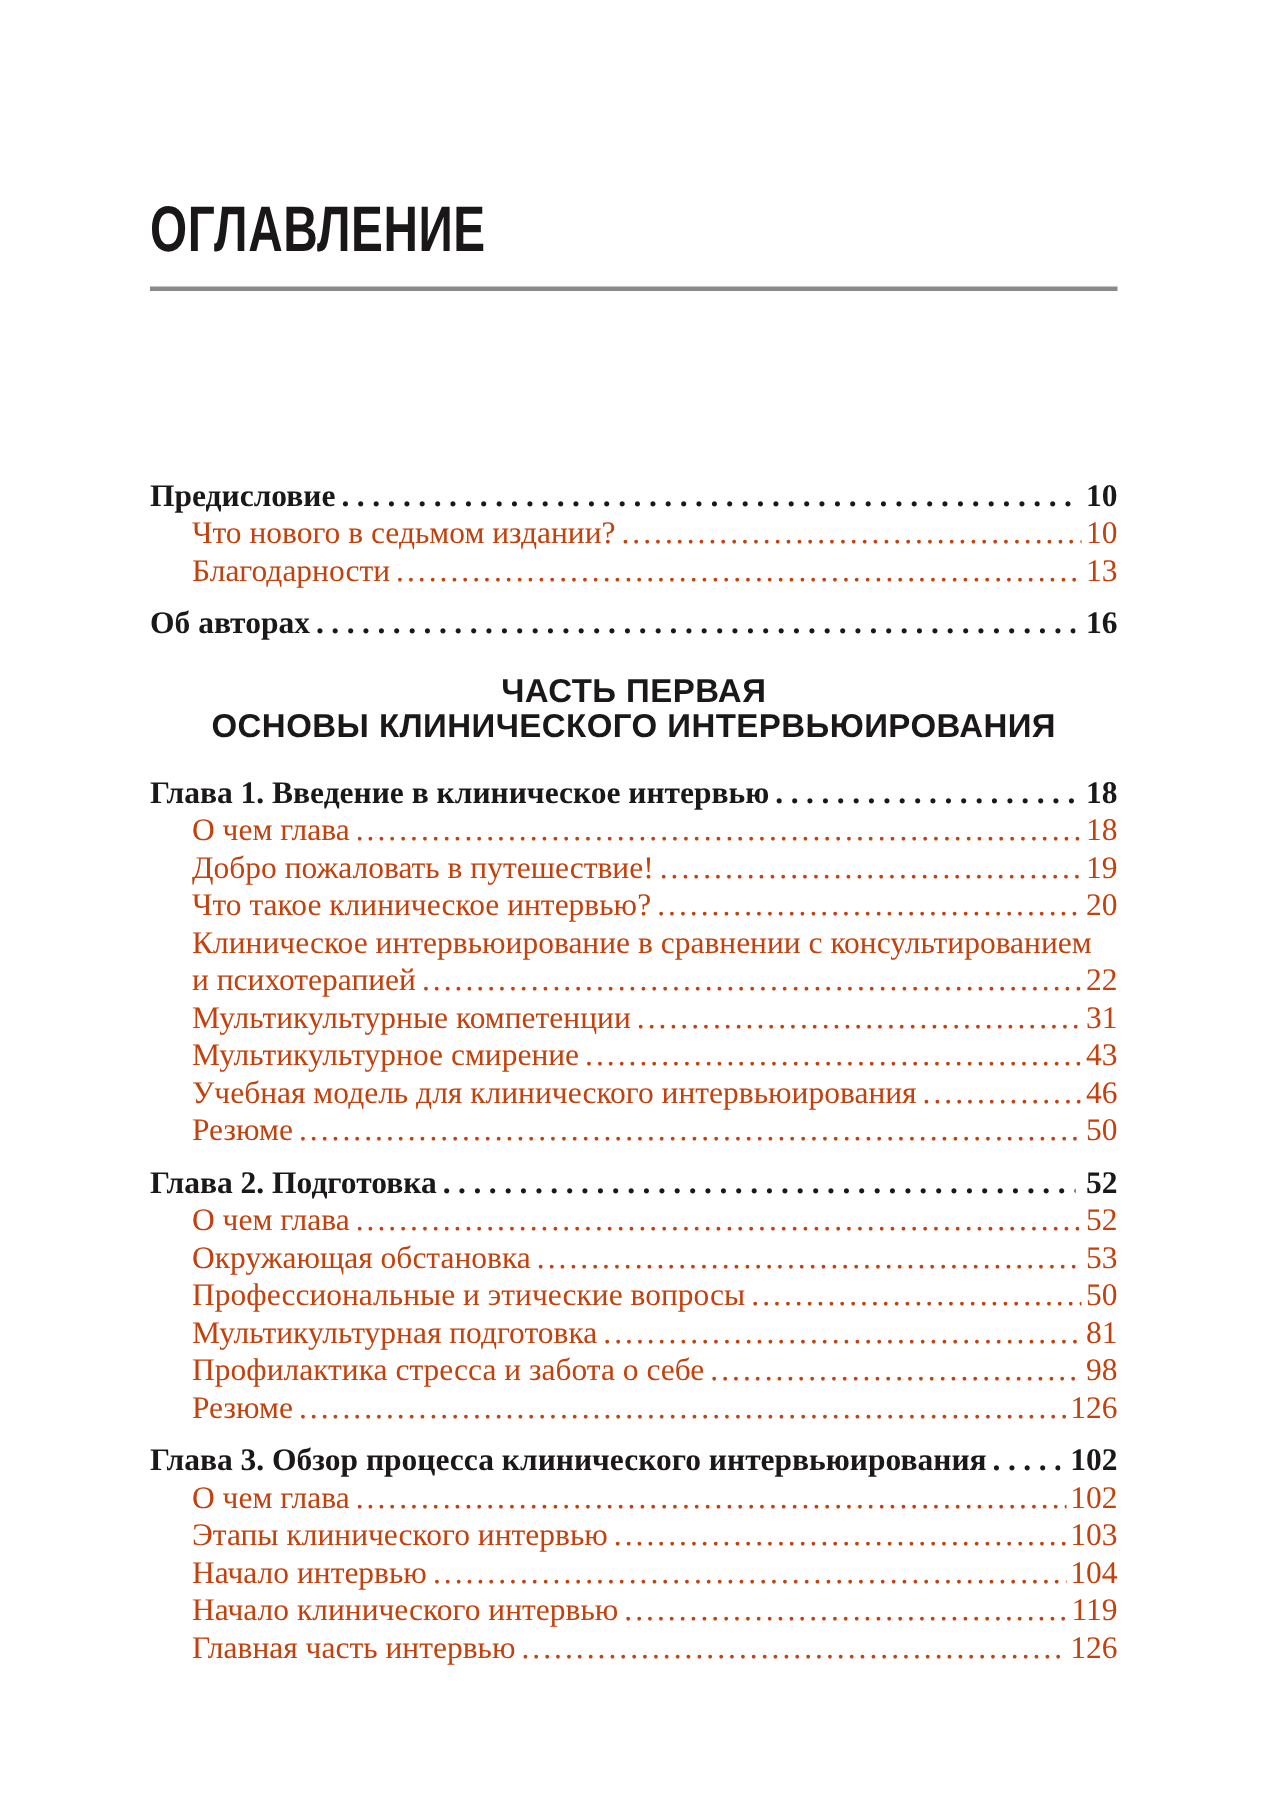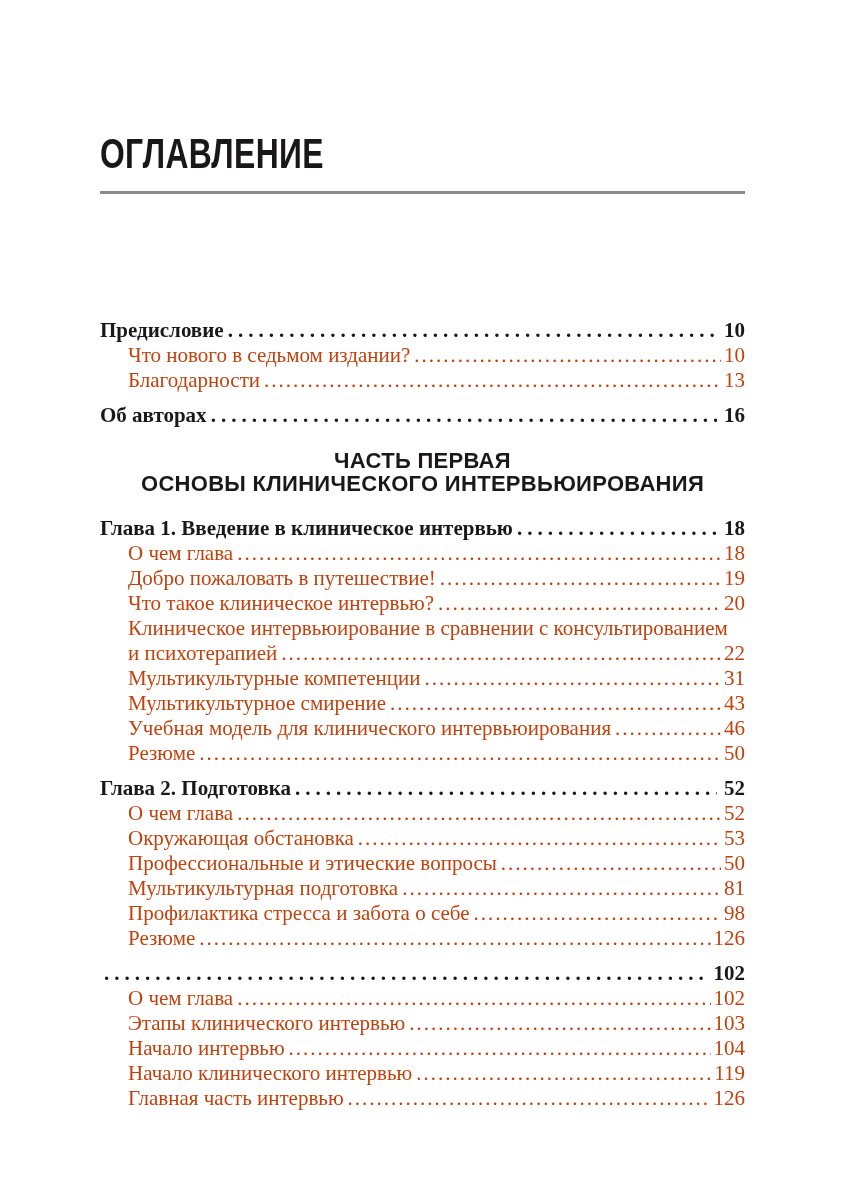--- a/index.html
+++ b/index.html
@@ -176,20 +176,21 @@
         <span class="label">Профилактика стресса и забота о себе</span>
         <span class="leader"></span>
         <span class="pagenum">98</span>
       </div>
       <div class="row sub">
         <span class="label">Резюме</span>
         <span class="leader"></span>
         <span class="pagenum">126</span>
       </div>
       <div class="row head space-before">
+        <span class="label">Глава 3. Обзор процесса клинического интервьюирования</span>
         <span class="leader"></span>
         <span class="pagenum">102</span>
       </div>
       <div class="row sub">
         <span class="label">О чем глава</span>
         <span class="leader"></span>
         <span class="pagenum">102</span>
       </div>
       <div class="row sub">
         <span class="label">Этапы клинического интервью</span>

